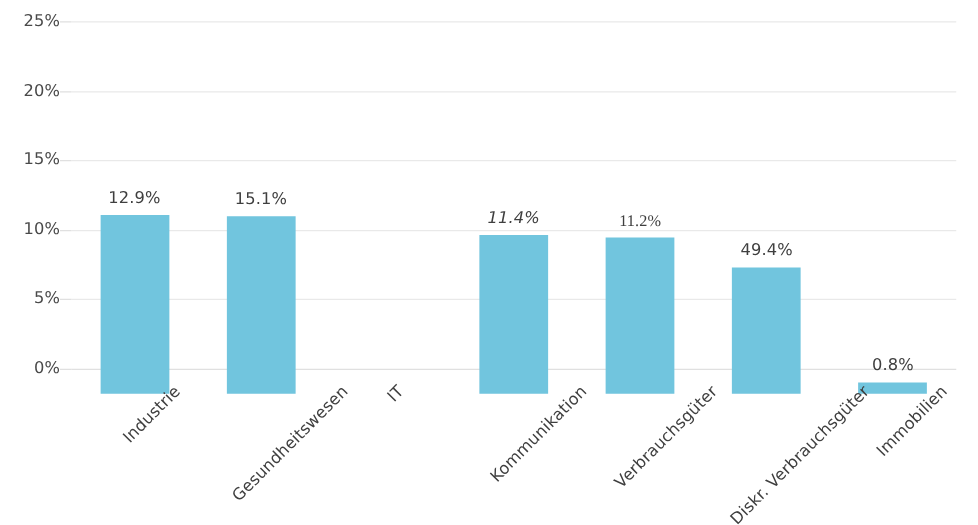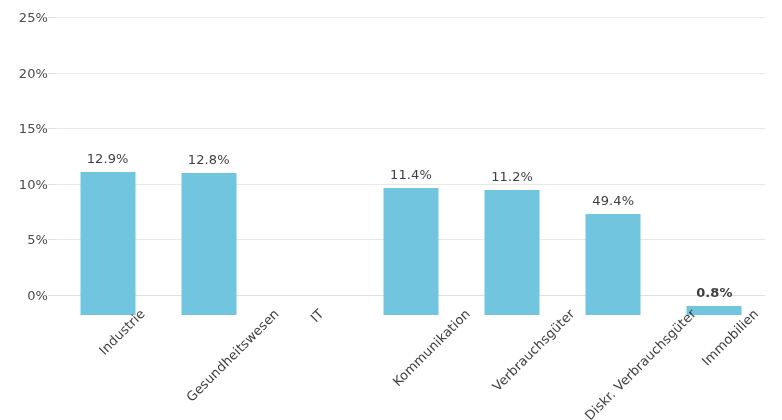--- a/index.html
+++ b/index.html
@@ -156,35 +156,35 @@
       <div class="ytick" style="top: 0px;"></div>
     </div>
 
   <div class="bars-layer">
       <div class="bar-slot" style="left: 0px; width: 101.143px;">
         <div class="bar" style="height: 143.448px; background: rgb(113, 197, 222);"></div>
         <div class="bar-value" style="top: 113.552px; color: rgb(63, 63, 63);">12.9%</div>
       </div>
       <div class="bar-slot" style="left: 101.143px; width: 101.143px;">
         <div class="bar" style="height: 142.336px; background: rgb(113, 197, 222);"></div>
-        <div class="bar-value" style="top: 114.664px; color: rgb(63, 63, 63);">12.8%</div>
+        <div class="bar-value" style="top: 114.664px; color: rgb(63, 63, 63);">15.1%</div>
       </div>
       <div class="bar-slot" style="left: 303.429px; width: 101.143px;">
         <div class="bar" style="height: 126.768px; background: rgb(113, 197, 222);"></div>
-        <div class="bar-value" style="top: 130.232px; color: rgb(63, 63, 63);">11.4%</div>
+        <div class="bar-value" style="top: 130.232px; color: rgb(63, 63, 63); font-style: italic;">11.4%</div>
       </div>
       <div class="bar-slot" style="left: 404.571px; width: 101.143px;">
         <div class="bar" style="height: 124.544px; background: rgb(113, 197, 222);"></div>
-        <div class="bar-value" style="top: 132.456px; color: rgb(63, 63, 63);">11.2%</div>
+        <div class="bar-value" style="top: 132.456px; color: rgb(63, 63, 63); font-family: Liberation Serif, serif;">11.2%</div>
       </div>
       <div class="bar-slot" style="left: 505.714px; width: 101.143px;">
         <div class="bar" style="height: 101.192px; background: rgb(113, 197, 222);"></div>
         <div class="bar-value" style="top: 155.808px; color: rgb(63, 63, 63);">49.4%</div>
       </div>
-      <div class="bar-slot" style="left: 606.857px; width: 101.143px; font-weight: bold;">
+      <div class="bar-slot" style="left: 606.857px; width: 101.143px;">
         <div class="bar" style="height: 8.896px; background: rgb(113, 197, 222);"></div>
         <div class="bar-value" style="top: 248.104px; color: rgb(63, 63, 63);">0.8%</div>
       </div>
     </div>
 
   <div class="cat-layer">
       <div class="cat-slot" style="left: 0px; width: 101.143px;">
         <div class="cat-label" style="color: rgb(63, 63, 63); transform: translateX(-50%) rotate(-45deg);">Industrie</div>
       </div>
       <div class="cat-slot" style="left: 101.143px; width: 101.143px;">

